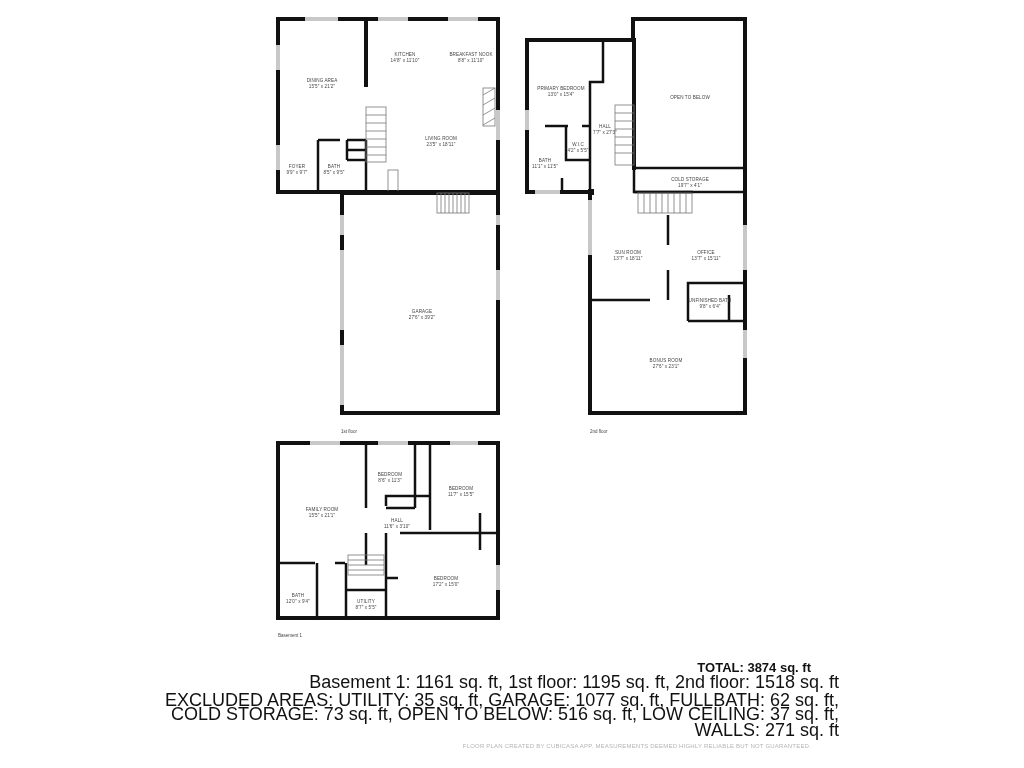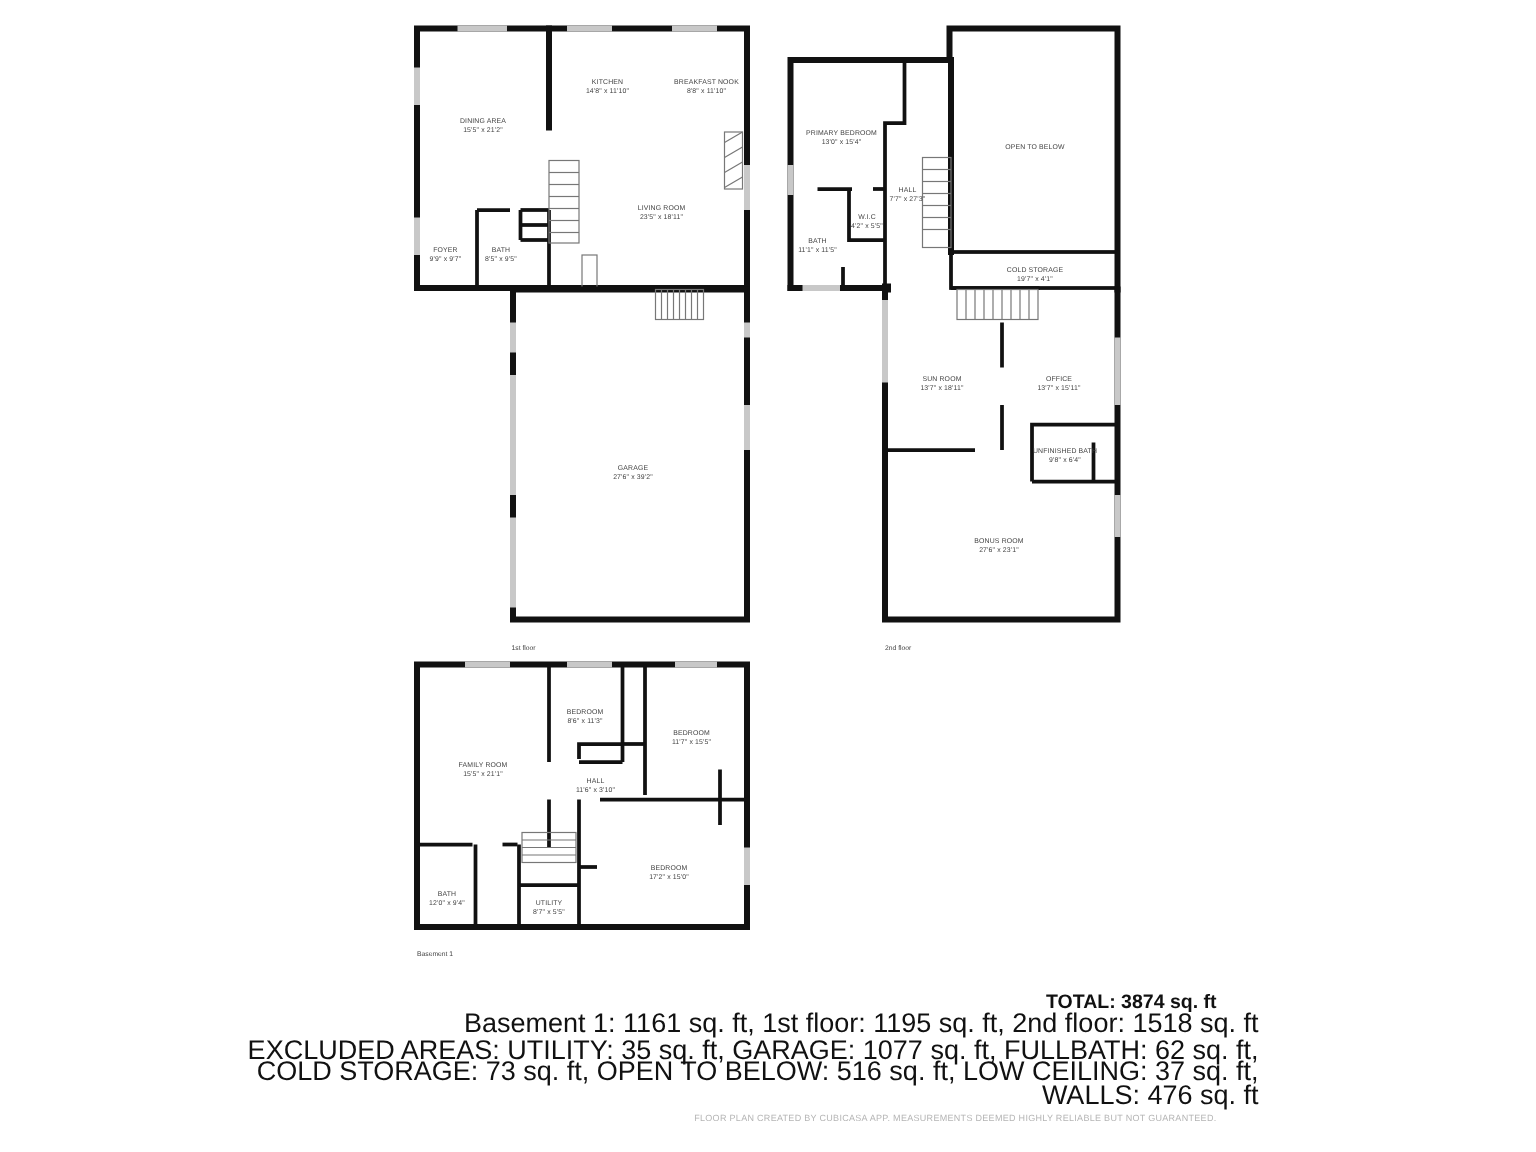--- a/index.html
+++ b/index.html
@@ -239,14 +239,14 @@
 <div class="lbl" style="left:366px;top:599px;">
   <span>UTILITY</span>
   <span class="dim">8'7" x 5'5"</span>
 </div>
 <div class="floor-name" style="left:278px;top:633px;">Basement 1</div>
 
 <div class="summary total">TOTAL: 3874 sq. ft</div>
 <div class="summary line l1">Basement 1: 1161 sq. ft, 1st floor: 1195 sq. ft, 2nd floor: 1518 sq. ft</div>
 <div class="summary line l2">EXCLUDED AREAS: UTILITY: 35 sq. ft, GARAGE: 1077 sq. ft, FULLBATH: 62 sq. ft,</div>
 <div class="summary line l3">COLD STORAGE: 73 sq. ft, OPEN TO BELOW: 516 sq. ft, LOW CEILING: 37 sq. ft,</div>
-<div class="summary line l4">WALLS: 476 sq. ft</div>
+<div class="summary line l4">WALLS: 271 sq. ft</div>
 <div class="summary credit">FLOOR PLAN CREATED BY CUBICASA APP. MEASUREMENTS DEEMED HIGHLY RELIABLE BUT NOT GUARANTEED.</div>
 
 </body></html>

